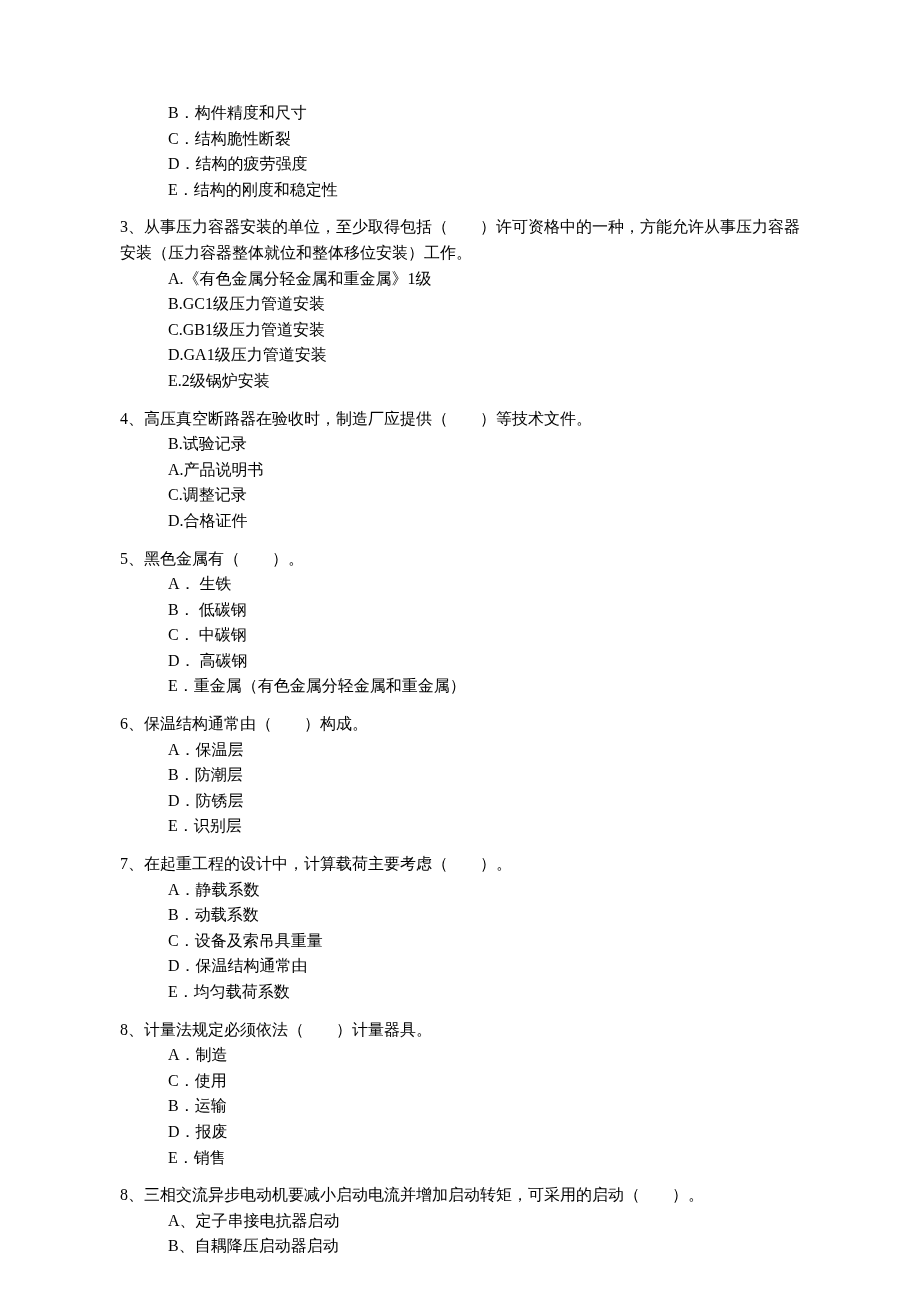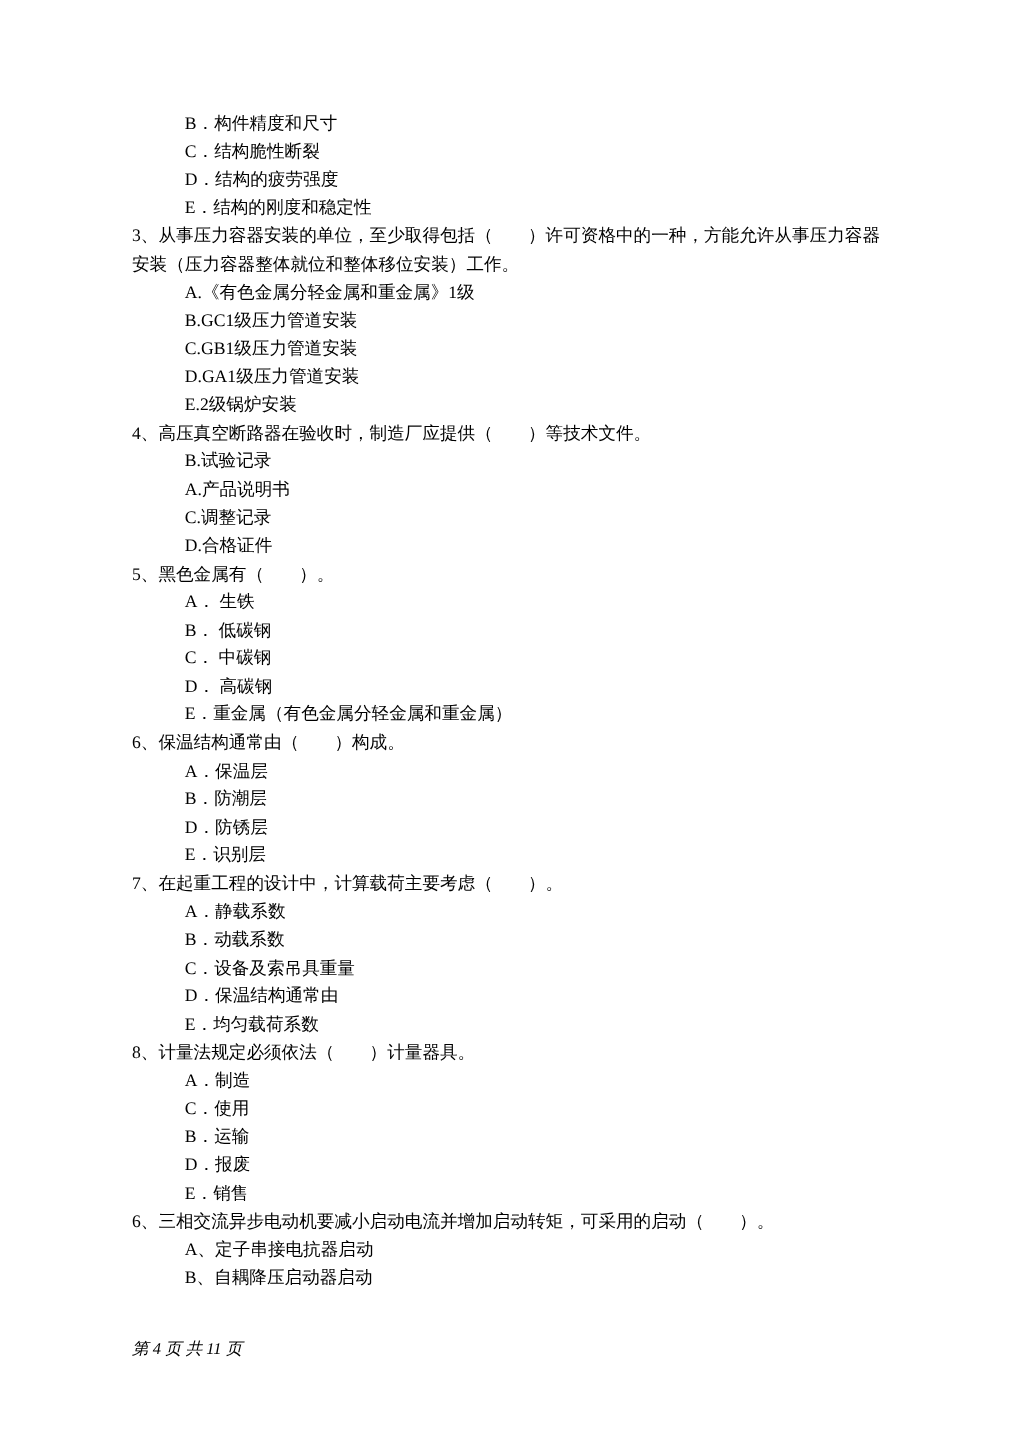--- a/index.html
+++ b/index.html
@@ -14,20 +14,21 @@
     }
     .page {
       padding: 100px 120px 60px 120px;
       box-sizing: border-box;
     }
     .option {
       padding-left: 48px;
     }
     .question {
       padding-left: 0;
+      margin-top: 12px;
     }
     .footer {
       text-align: left;
       margin-top: 40px;
       font-size: 15px;
       font-style: italic;
     }
   </style>
 </head>
 <body>
@@ -86,19 +87,19 @@
   <div>
     <div class="question">8、计量法规定必须依法（　　）计量器具。</div>
     <div class="option">A．制造</div>
     <div class="option">C．使用</div>
     <div class="option">B．运输</div>
     <div class="option">D．报废</div>
     <div class="option">E．销售</div>
   </div>
 
   <div>
-    <div class="question">6、三相交流异步电动机要减小启动电流并增加启动转矩，可采用的启动（　　）。</div>
+    <div class="question">8、三相交流异步电动机要减小启动电流并增加启动转矩，可采用的启动（　　）。</div>
     <div class="option">A、定子串接电抗器启动</div>
     <div class="option">B、自耦降压启动器启动</div>
   </div>
 
   <div class="footer">第 4 页 共 11 页</div>
 </div>
 
 </body></html>

